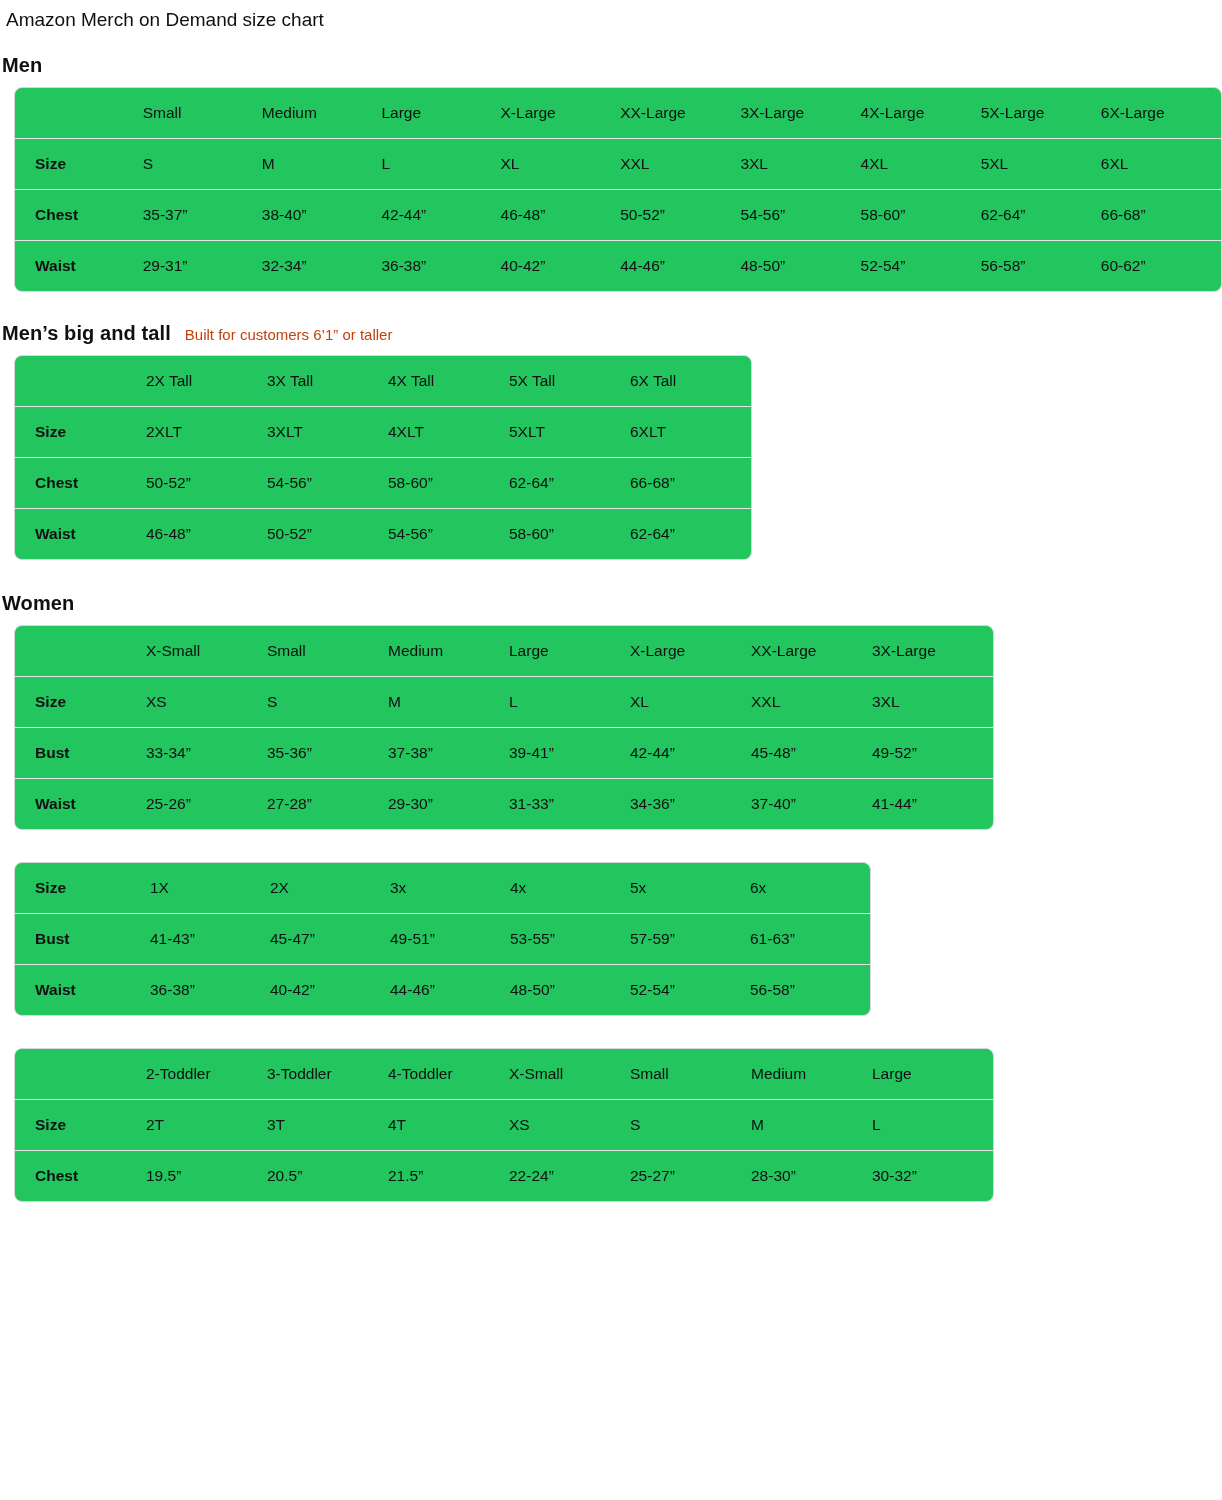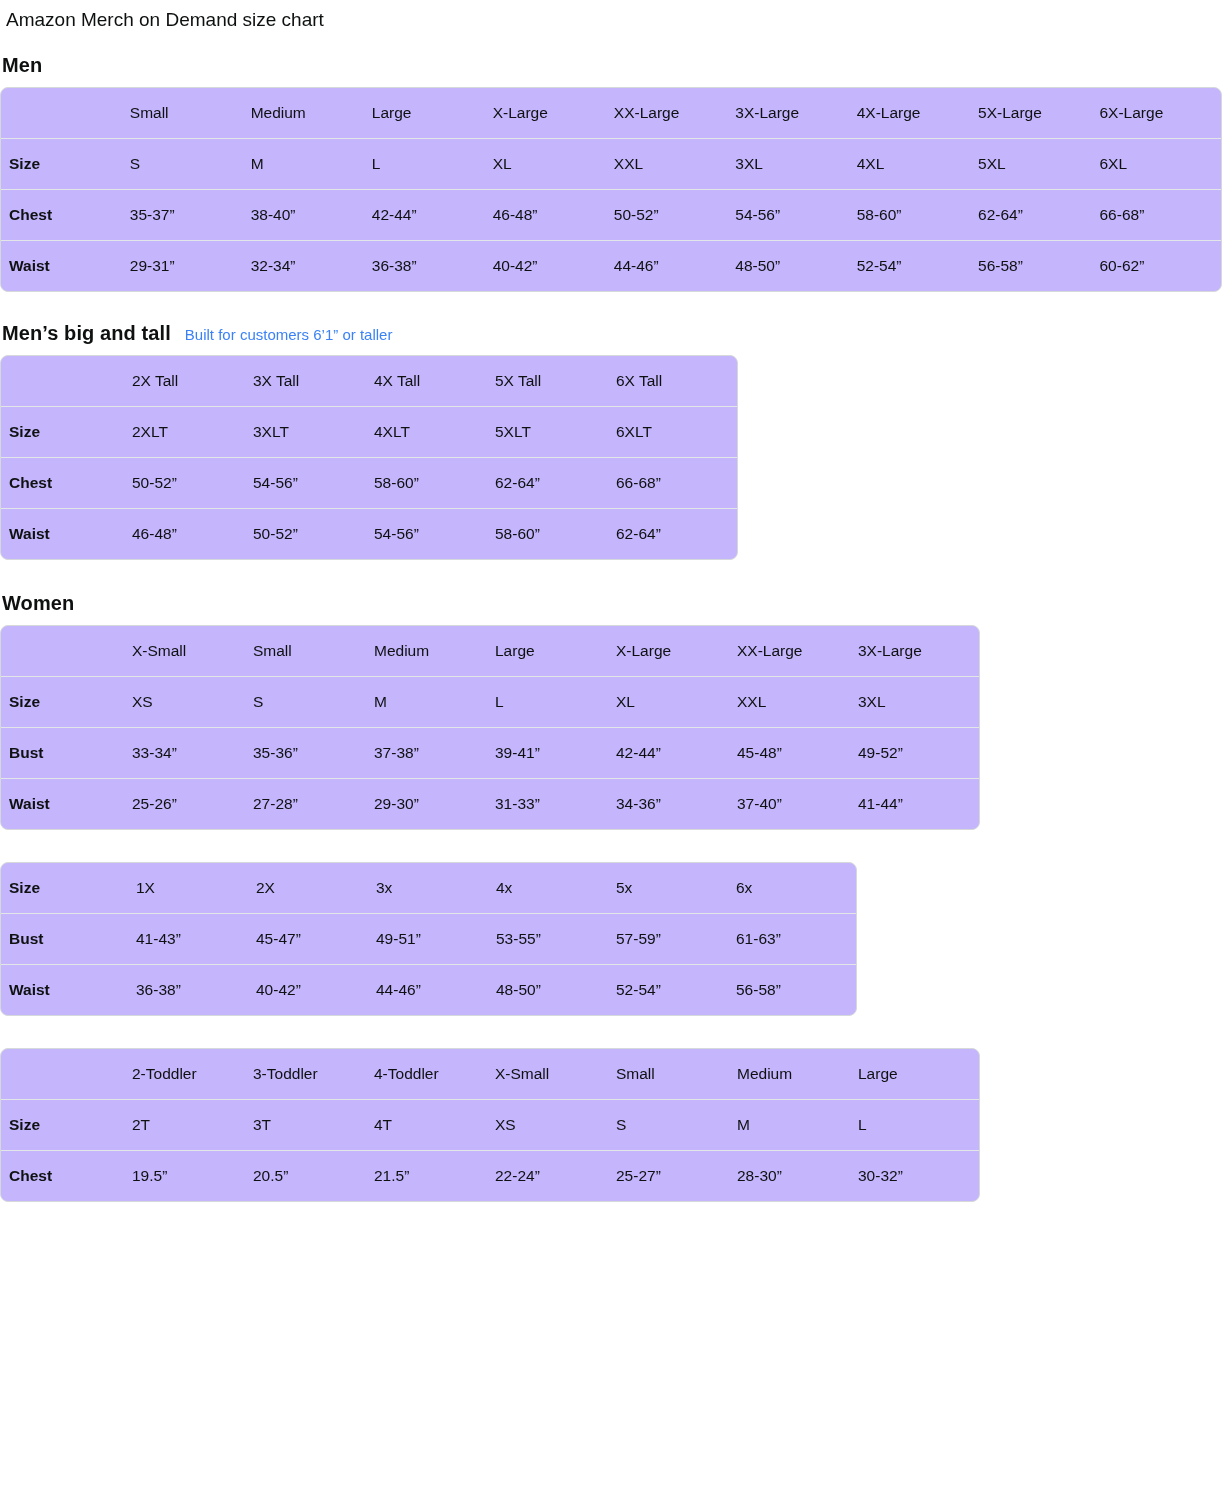--- a/index.html
+++ b/index.html
@@ -37,29 +37,30 @@
     margin: 0 16px 10px 0;
   }
   .section-title {
     font-size: 20px;
     font-weight: bold;
     color: #0f1111;
     letter-spacing: 0.1px;
   }
   .section-note {
     font-size: 15px;
-    color: #3b82f6;
+    color: #c2410c;
     font-weight: 400;
   }
   .table-wrap {
     border: 1px solid #d5d9d9;
     border-radius: 8px;
     overflow: hidden;
     display: inline-block;
-    background: #c4b5fd;
+    background: #22c55e;
+    margin-left: 14px;
   }
   table {
     border-collapse: collapse;
     table-layout: fixed;
   }
   td, th {
     text-align: left;
     font-size: 15.5px;
     line-height: 20px;
     font-weight: 400;
@@ -72,21 +73,21 @@
   tr:last-child td, tr:last-child th {
     border-bottom: none;
   }
   .rowhead {
     font-weight: bold;
   }
   .colhead {
     font-weight: 400;
   }
   
-  .c-label { width: 131px; padding-left: 8px; box-sizing: border-box; }
+  .c-label { width: 131px; padding-left: 20px; box-sizing: border-box; }
   .c-cell  { width: 123px; box-sizing: border-box; }
   .w-tall .c-label { width: 131px; }
   .w-tall .c-cell  { width: 121px; }
   .w-women .c-label { width: 131px; }
   .w-women .c-cell  { width: 121px; }
   .w-plus .c-label { width: 135px; }
   .w-plus .c-cell  { width: 120px; }
   .w-youth .c-label { width: 131px; }
   .w-youth .c-cell  { width: 121px; }
   .spacer-bottom { height: 26px; }

